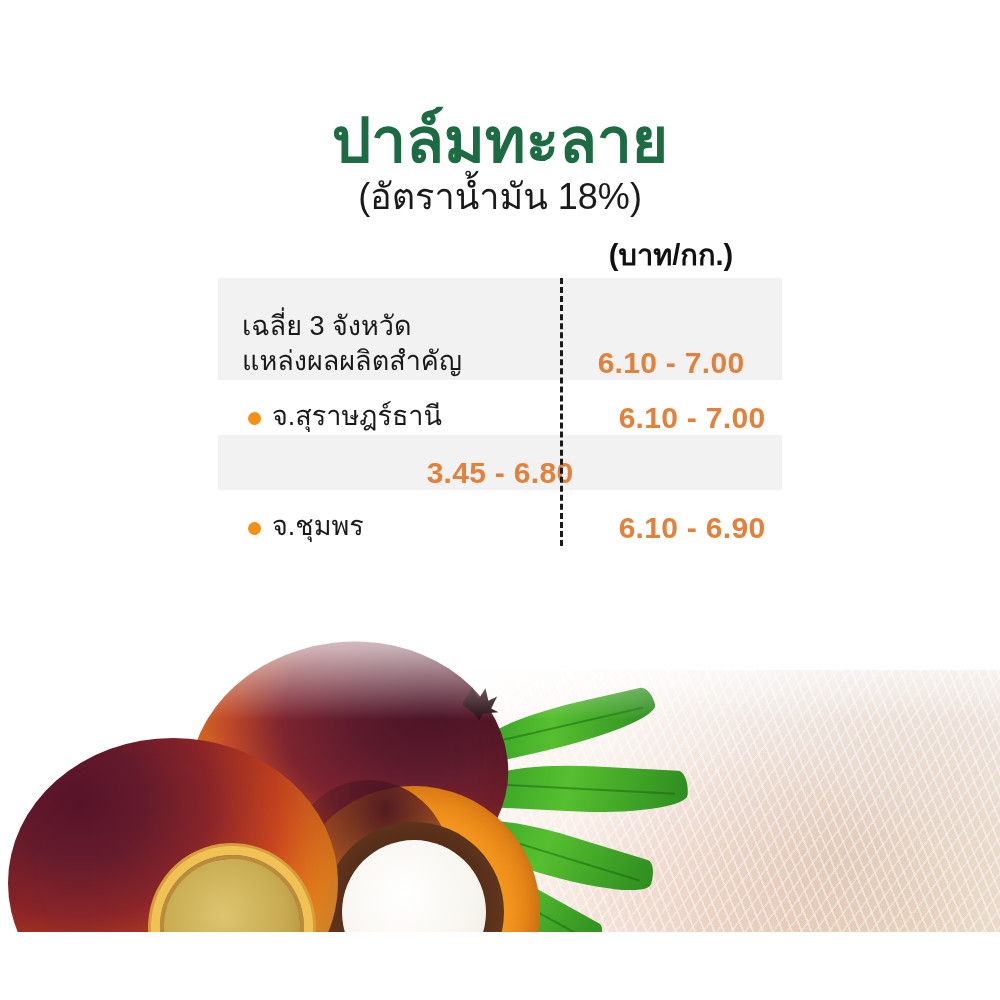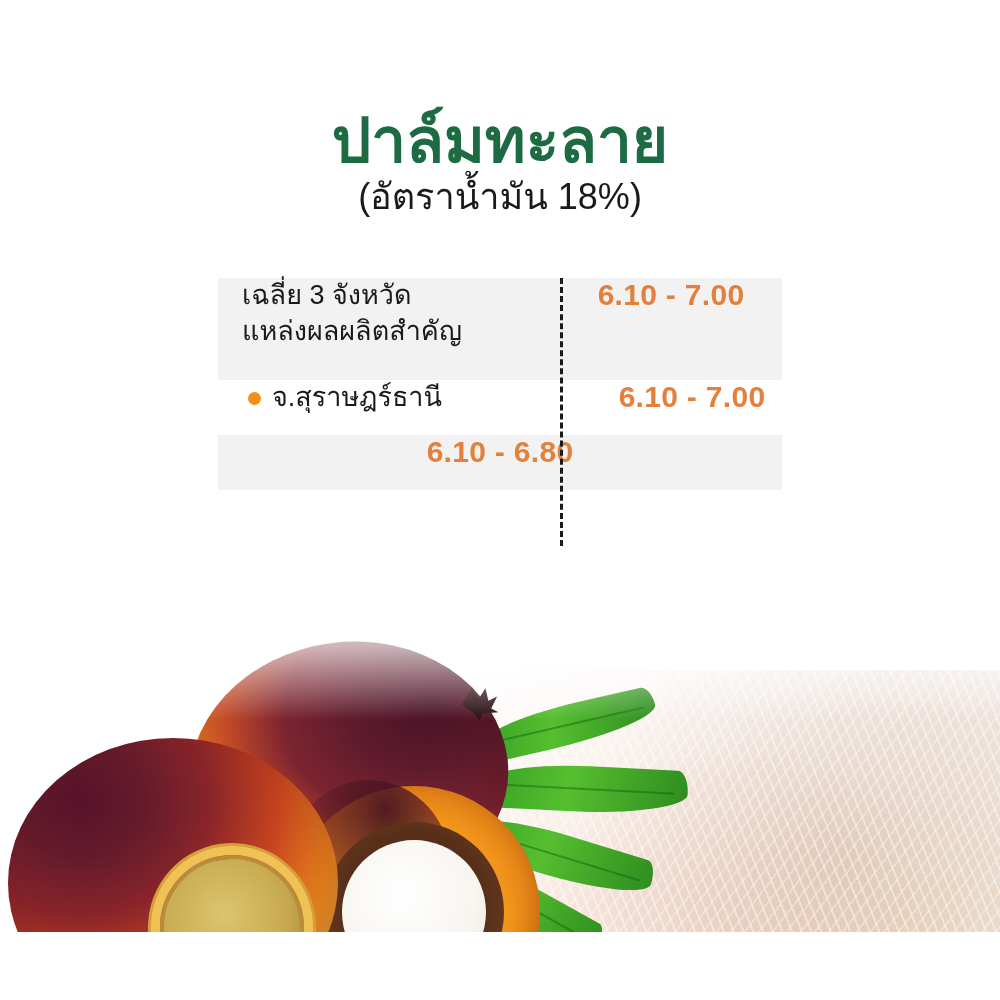--- a/index.html
+++ b/index.html
@@ -59,21 +59,21 @@
   
   .price-table {
     position: absolute;
     left: 218px;
     top: 278px;
     width: 564px;
   }
   .trow {
     position: relative;
     display: flex;
-    align-items: flex-start;
+    align-items: flex-end;
     background: #ffffff;
   }
   .trow.shaded {
     background: #f2f2f2;
   }
   .trow-tall { height: 102px; }
   .trow-short { height: 55px; gap: 42px; }
 
   .label-cell {
     width: 342px;
@@ -286,20 +286,21 @@
 </head>
 <body>
 
 <div id="page">
 
   <div class="title-block">
     <div class="main-title">ปาล์มทะลาย</div>
     <div class="sub-title">(อัตราน้ำมัน 18%)</div>
   </div>
 
+  <div class="unit-header">(บาท/กก.)</div>
 
   <div class="price-table">
 
     <div class="trow shaded trow-tall">
       <div class="label-cell">
         <span class="label-text two-line">เฉลี่ย 3 จังหวัด
 แหล่งผลผลิตสำคัญ</span>
       </div>
       <div class="value-cell">
         <span class="value-text">6.10 - 7.00</span>
@@ -311,24 +312,33 @@
         <span class="bullet"></span>
         <span class="label-text">จ.สุราษฎร์ธานี</span>
       </div>
       <div class="value-cell">
         <span class="value-text">6.10 - 7.00</span>
       </div>
     </div>
 
     <div class="trow shaded trow-short">
       <div class="value-cell">
-        <span class="value-text">6.10 - 6.80</span>
+        <span class="value-text">3.45 - 6.80</span>
       </div>
     </div>
 
+    <div class="trow trow-short">
+      <div class="label-cell indent">
+        <span class="bullet"></span>
+        <span class="label-text">จ.ชุมพร</span>
+      </div>
+      <div class="value-cell">
+        <span class="value-text">6.10 - 6.90</span>
+      </div>
+    </div>
 
   </div>
 
   <div class="divider"></div>
 
   <div class="art">
     <div class="art-bg"></div>
 
     <div class="leaf leaf-1"></div>
     <div class="leaf leaf-2"></div>

